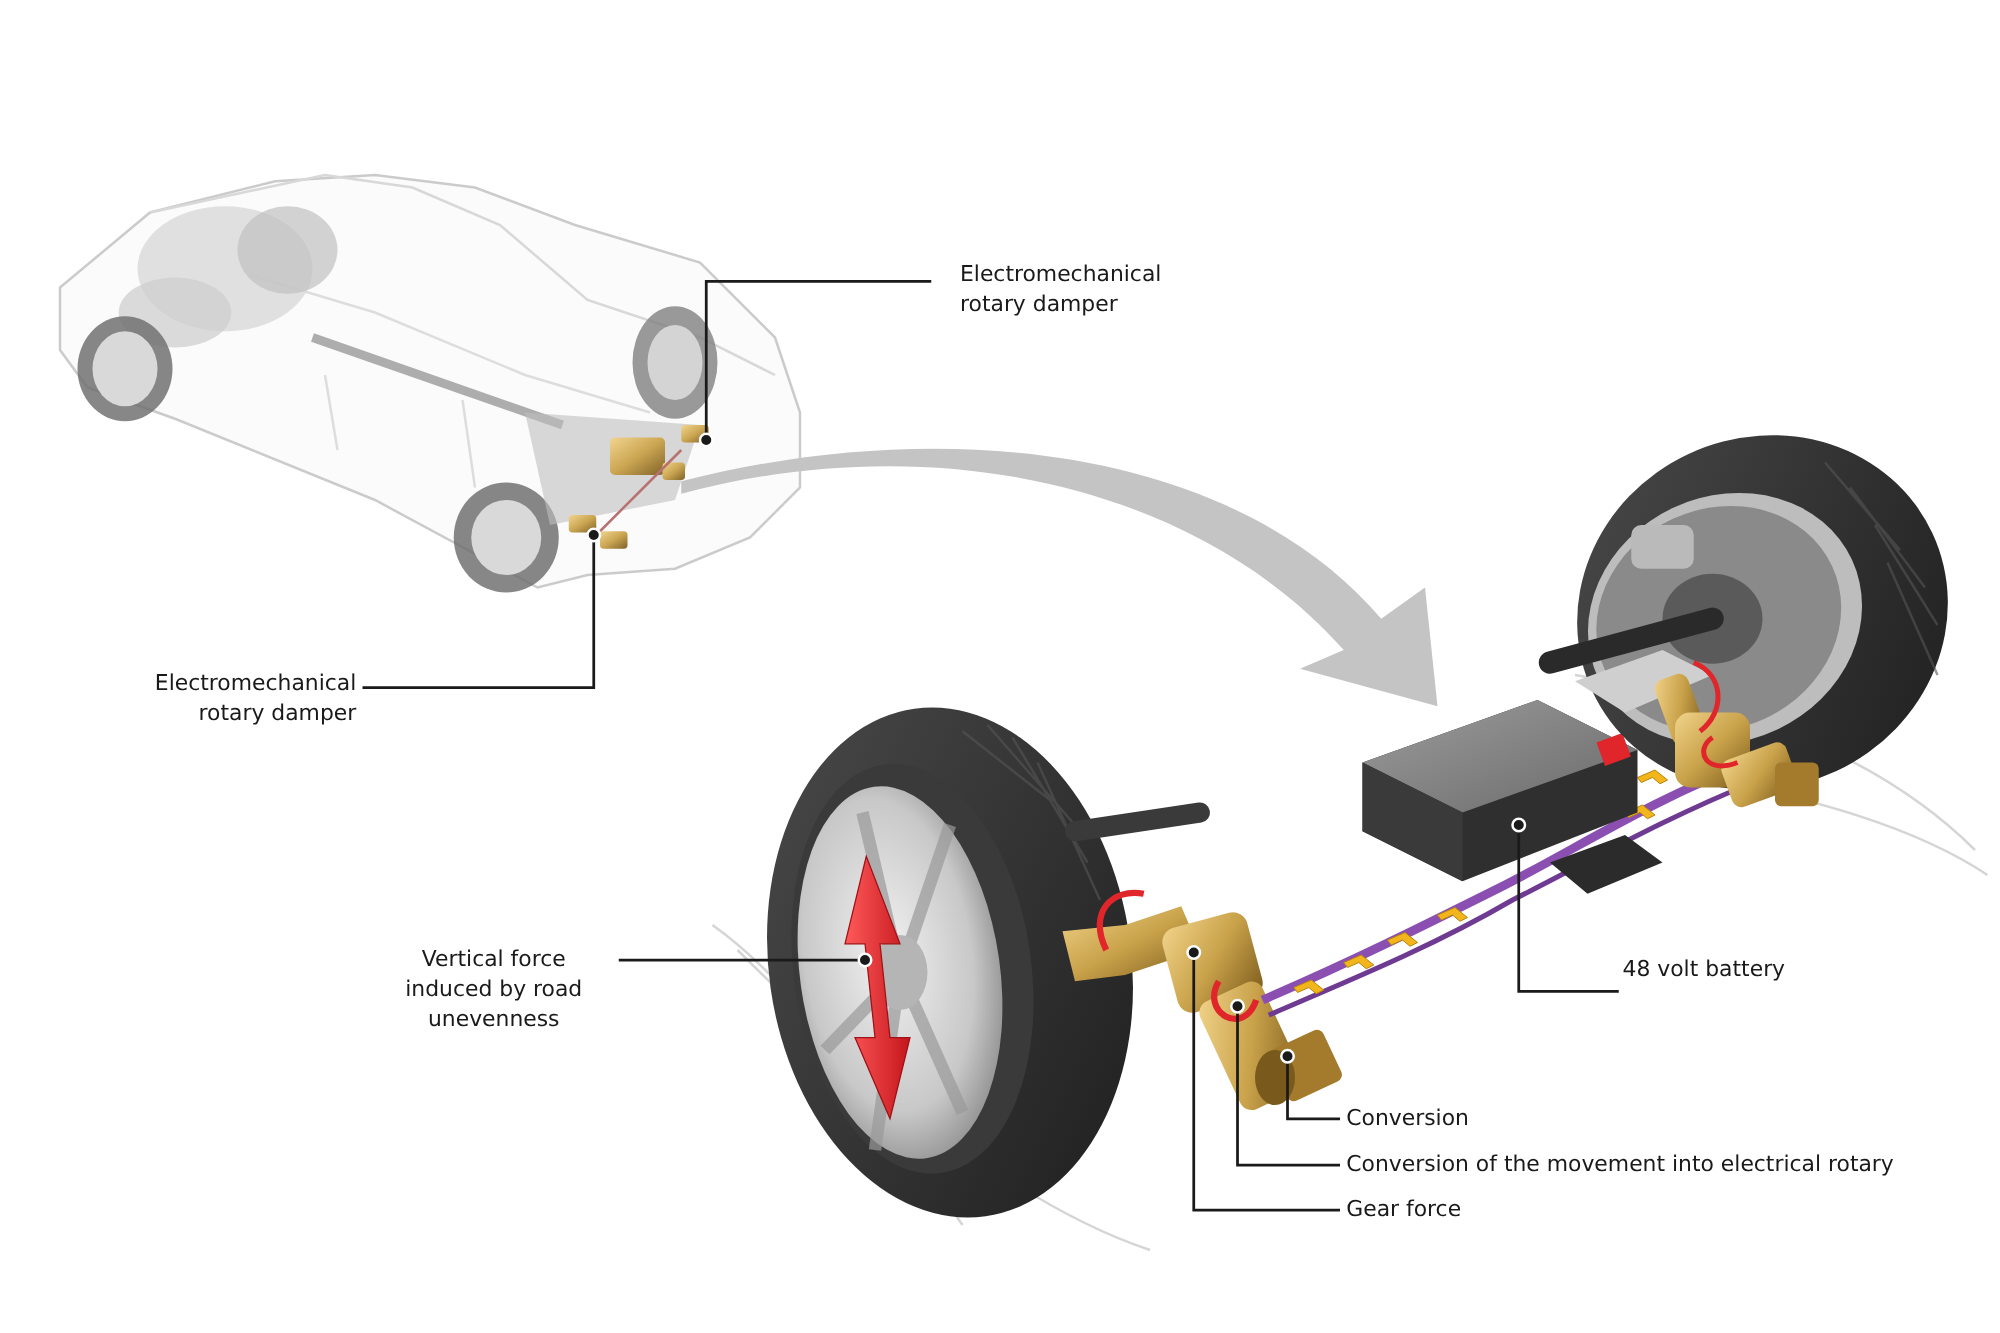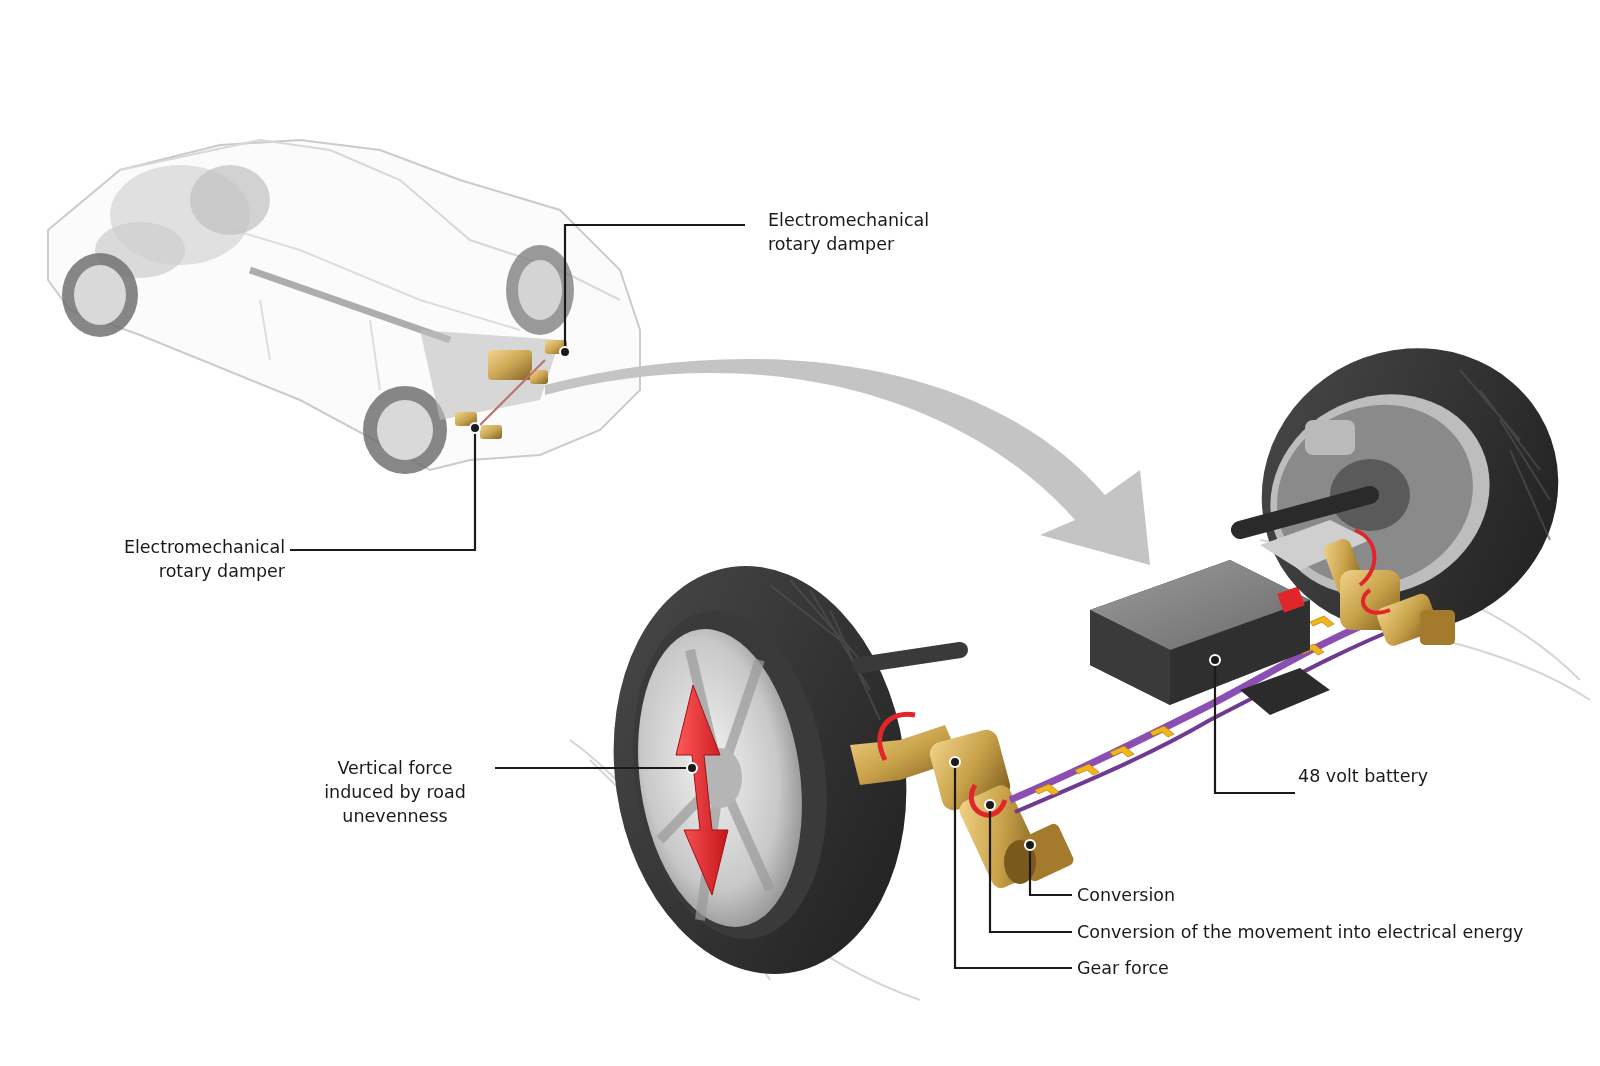--- a/index.html
+++ b/index.html
@@ -181,14 +181,14 @@
 
 <div class="label" style="left:768px; top:208px;">Electromechanical
 rotary damper</div>
 <div class="label right" style="left:95px; top:535px; width:190px;">Electromechanical
 rotary damper</div>
 <div class="label right" style="left:300px; top:756px; width:190px;text-align:center;">Vertical force
 induced by road
 unevenness</div>
 <div class="label" style="left:1298px; top:764px;">48 volt battery</div>
 <div class="label" style="left:1077px; top:883px;">Conversion</div>
-<div class="label" style="left:1077px; top:920px;">Conversion of the movement into electrical energy</div>
+<div class="label" style="left:1077px; top:920px;">Conversion of the movement into electrical rotary</div>
 <div class="label" style="left:1077px; top:956px;">Gear force</div>
 
 </body></html>

